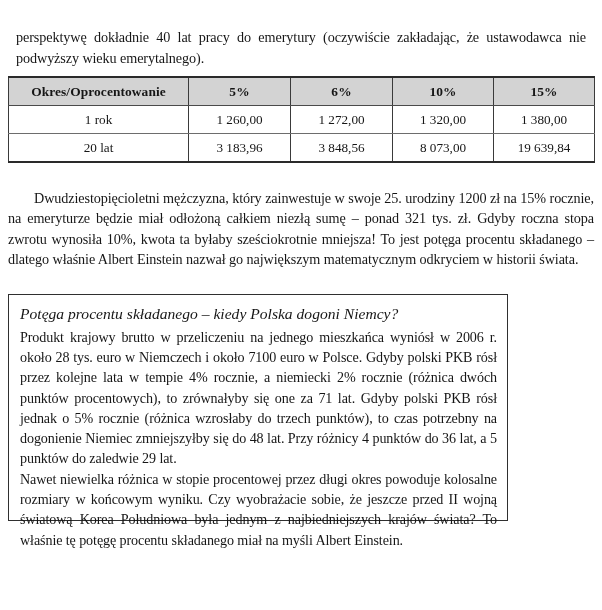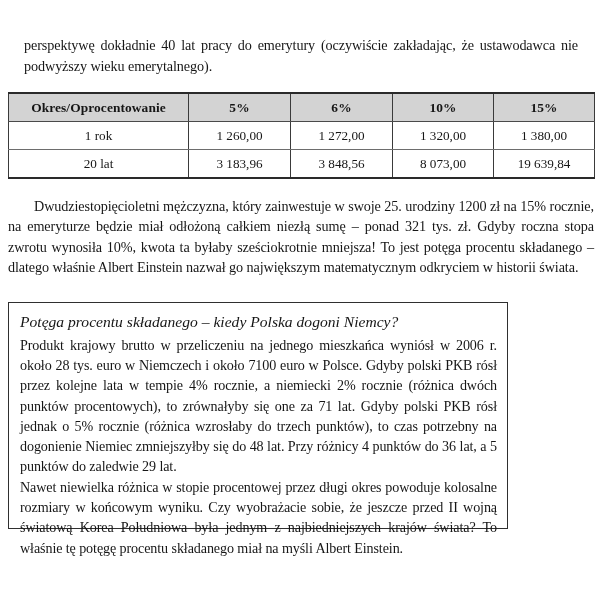--- a/index.html
+++ b/index.html
@@ -21,21 +21,21 @@
     height: 610px;
     box-sizing: border-box;
     padding: 0 8px;
   }
 
   
   .intro-para {
     font-size: 14.2px;
     line-height: 20.5px;
     text-align: justify;
-    margin: 16px;
+    margin: 8px;
     padding-top: 19px;
     letter-spacing: -0.1px;
   }
 
   
   .rate-table {
     width: 586px;
     border-collapse: collapse;
     table-layout: fixed;
     font-size: 13.1px;
@@ -72,21 +72,21 @@
   .rate-table tbody td {
     font-size: 13.2px;
   }
 
   
   .body-para {
     font-size: 14.2px;
     line-height: 20.4px;
     text-align: justify;
     margin: 0;
-    padding-top: 17px;
+    padding-top: 25px;
     text-indent: 26px;
     letter-spacing: -0.1px;
   }
 
   
   .callout {
     margin-top: 24px;
     border: 1.3px solid #2f2f2f;
     padding: 8px 10px 9px 11px;
     box-sizing: border-box;

